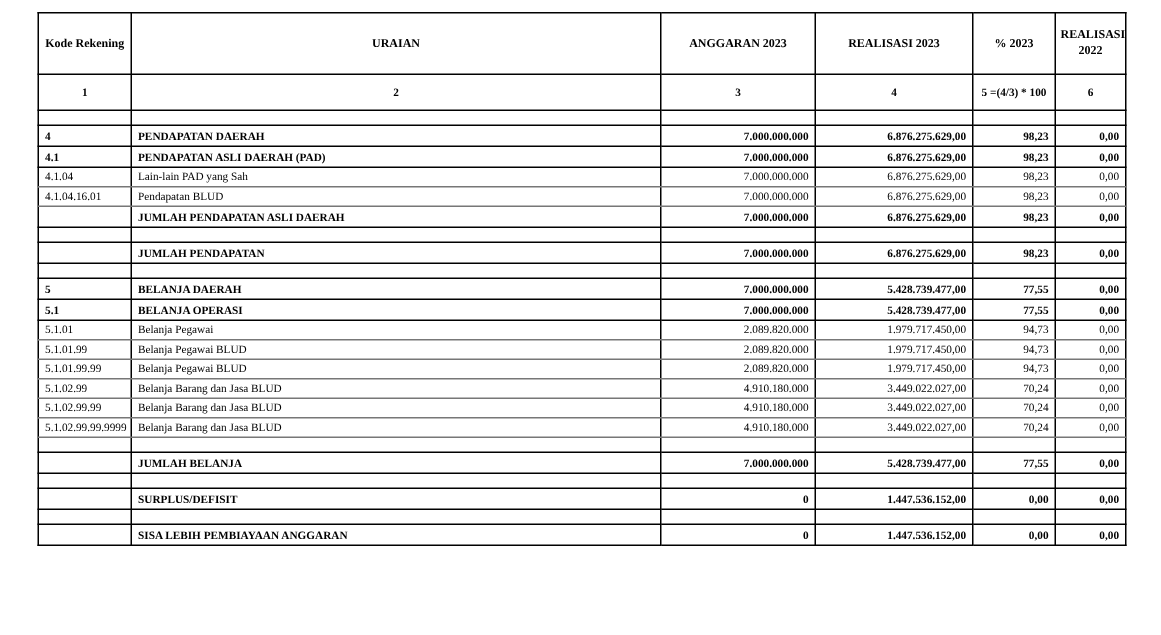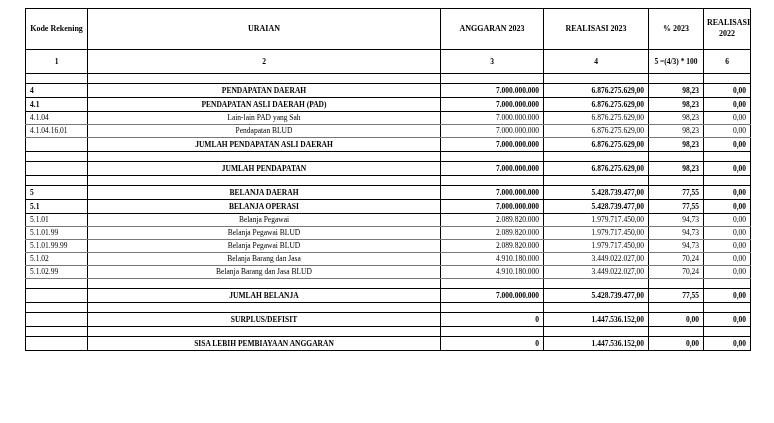--- a/index.html
+++ b/index.html
@@ -67,21 +67,21 @@
   tbody tr.bold td {
     height: 13px;
     font-weight: bold;
     border-top: 1.5px solid #000;
     border-bottom: 1.5px solid #000;
   }
   tbody tr.spacer td {
     height: 9px;
   }
   .c-kode   { text-align: left; }
-  .c-uraian { text-align: center; font-family: Liberation Serif, serif; }
+  .c-uraian { text-align: left; font-family: Liberation Serif, serif; }
   .c-num    { text-align: right; }
 </style>
 </head>
 <body>
 
 <div class="page">
   <table class="report">
     <colgroup>
       <col style="width:62px">
       <col style="width:353px">
@@ -215,35 +215,43 @@
         </tr>
         <tr class="normal">
           <td class="c-kode">5.1.01.99.99</td>
           <td class="c-uraian">Belanja Pegawai BLUD</td>
           <td class="c-num">2.089.820.000</td>
           <td class="c-num">1.979.717.450,00</td>
           <td class="c-num">94,73</td>
           <td class="c-num">0,00</td>
         </tr>
         <tr class="normal">
-          <td class="c-kode">5.1.02</td>
-          <td class="c-uraian">Belanja Barang dan Jasa</td>
-          <td class="c-num">4.910.180.000</td>
-          <td class="c-num">3.449.022.027,00</td>
-          <td class="c-num">70,24</td>
-          <td class="c-num">0,00</td>
-        </tr>
-        <tr class="normal">
           <td class="c-kode">5.1.02.99</td>
           <td class="c-uraian">Belanja Barang dan Jasa BLUD</td>
           <td class="c-num">4.910.180.000</td>
           <td class="c-num">3.449.022.027,00</td>
           <td class="c-num">70,24</td>
           <td class="c-num">0,00</td>
         </tr>
+        <tr class="normal">
+          <td class="c-kode">5.1.02.99.99</td>
+          <td class="c-uraian">Belanja Barang dan Jasa BLUD</td>
+          <td class="c-num">4.910.180.000</td>
+          <td class="c-num">3.449.022.027,00</td>
+          <td class="c-num">70,24</td>
+          <td class="c-num">0,00</td>
+        </tr>
+        <tr class="normal">
+          <td class="c-kode">5.1.02.99.99.9999</td>
+          <td class="c-uraian">Belanja Barang dan Jasa BLUD</td>
+          <td class="c-num">4.910.180.000</td>
+          <td class="c-num">3.449.022.027,00</td>
+          <td class="c-num">70,24</td>
+          <td class="c-num">0,00</td>
+        </tr>
         <tr class="spacer">
           <td class="c-kode"></td>
           <td class="c-uraian"></td>
           <td class="c-num"></td>
           <td class="c-num"></td>
           <td class="c-num"></td>
           <td class="c-num"></td>
         </tr>
         <tr class="bold">
           <td class="c-kode"></td>

